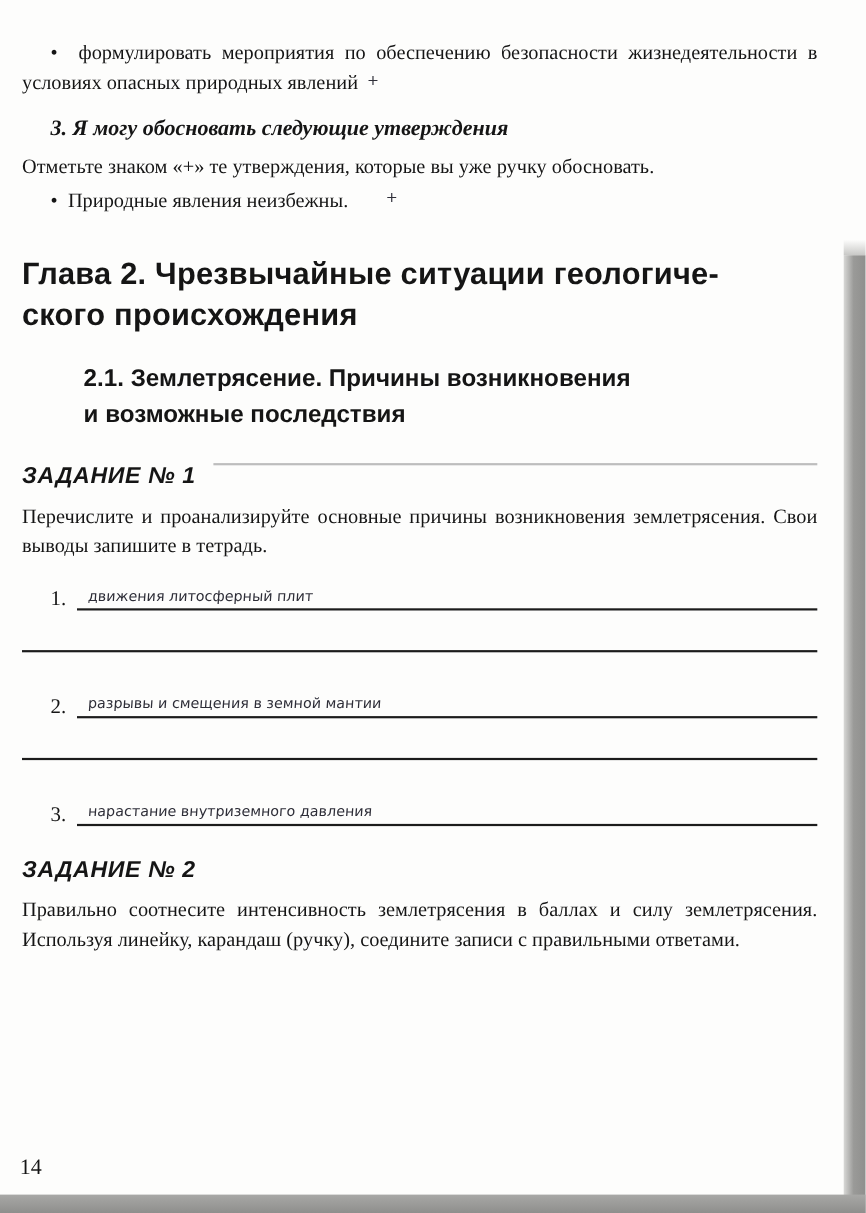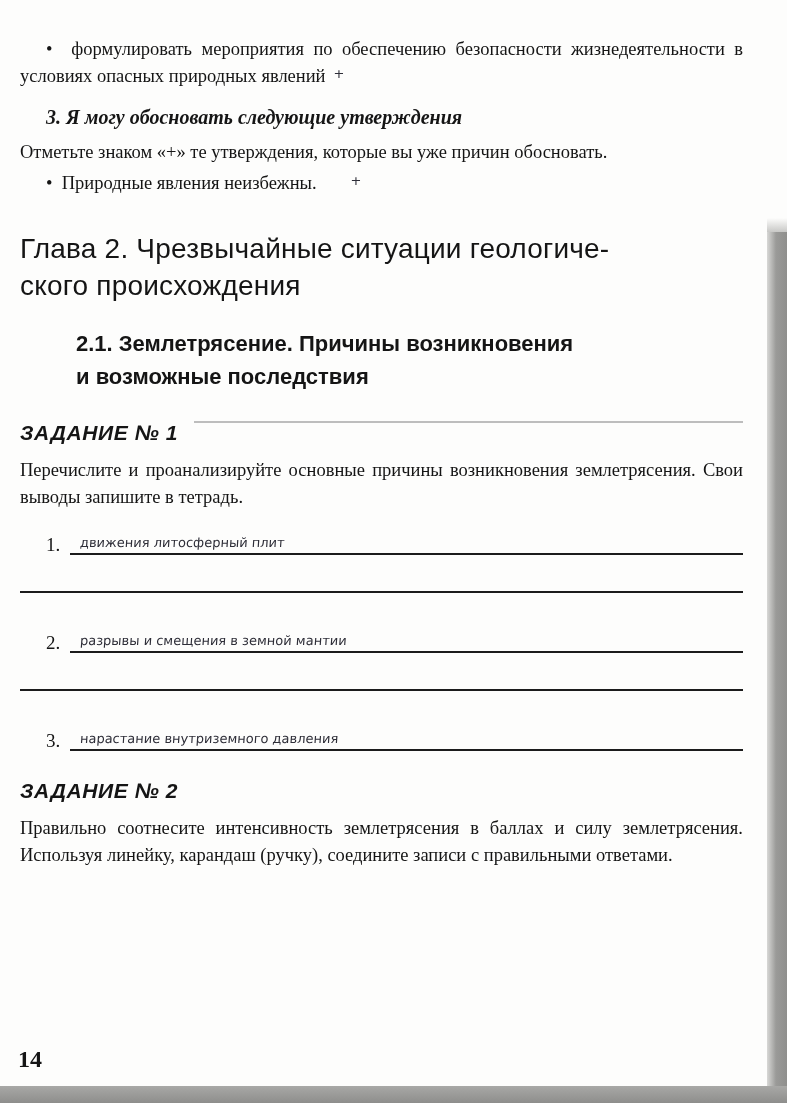--- a/index.html
+++ b/index.html
@@ -39,21 +39,21 @@
 
   h3.section-title {
     font-size:20px;
     font-weight:bold;
     font-style:italic;
     margin:16px 0 10px 26px;
   }
 
   h1.chapter-title {
     font-family:"Liberation Sans", sans-serif;
-    font-weight:normal;
+    font-weight:bold;
     font-size:28px;
     line-height:1.32;
     letter-spacing:0.2px;
     margin:34px 0 0 0;
   }
   h2.chapter-subtitle {
     font-family:"Liberation Sans", sans-serif;
     font-weight:bold;
     font-size:22px;
     line-height:1.5;
@@ -106,22 +106,21 @@
   .blank-line {
     border-bottom:2px solid #1c1c1c;
     height:36px;
     margin:0;
   }
   .spacer-lg { height:16px; }
 
   .page-number {
     position:absolute;
     left:18px; bottom:30px;
-    font-size:24px;
-    font-weight:bold;
+    font-size:20px;
   }
 
   .scan-edge-right {
     position:absolute;
     top:232px; right:0; bottom:0;
     width:20px;
     background:linear-gradient(to right,#d8d8d6 0%, #9a9a98 45%, #8f8f8d 100%);
   }
   .scan-edge-right::before {
     content:"";
@@ -138,21 +137,21 @@
 </head>
 <body>
 
 <div class="page-content">
 
   <p class="body bullet"><span>формулировать мероприятия по обеспечению безопасности жизнедеятельности в условиях опасных природных явлений</span><span class="hand-mark gap-small">+</span></p>
 
 
   <h3 class="section-title">3. Я могу обосновать следующие утверждения</h3>
 
-  <p class="body">Отметьте знаком «+» те утверждения, которые вы уже причин обосновать.</p>
+  <p class="body">Отметьте знаком «+» те утверждения, которые вы уже ручку обосновать.</p>
 
   <p class="body bullet"><span>Природные явления неизбежны.</span><span class="hand-mark gap-wide">+</span></p>
 
 
   <h1 class="chapter-title"><span>Глава 2. Чрезвычайные ситуации геологиче-</span><br><span>ского происхождения</span></h1>
 
   <h2 class="chapter-subtitle"><span>2.1. Землетрясение. Причины возникновения</span><br><span>и возможные последствия</span></h2>
 
   <div class="task-heading">
     <span class="label">ЗАДАНИЕ № 1</span>

